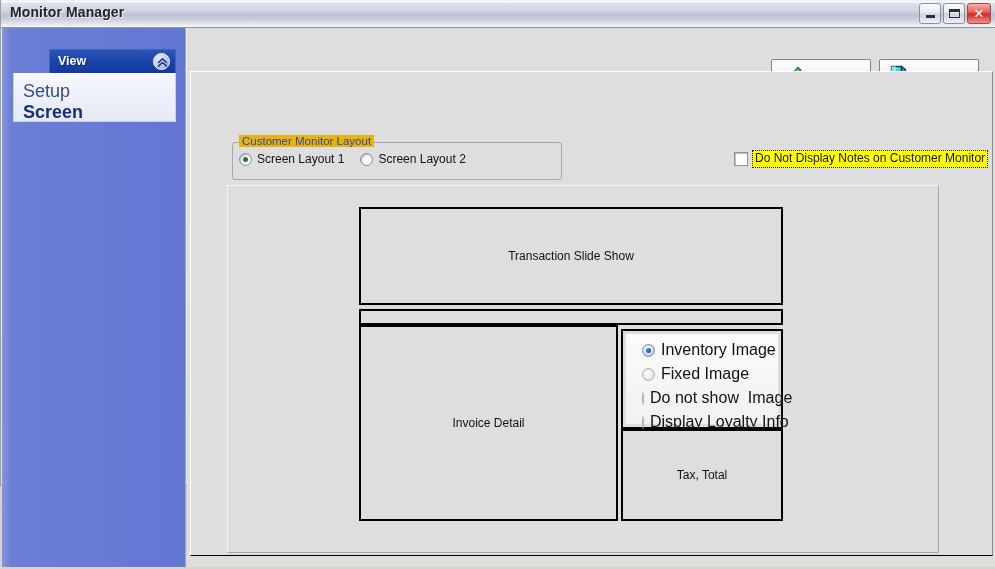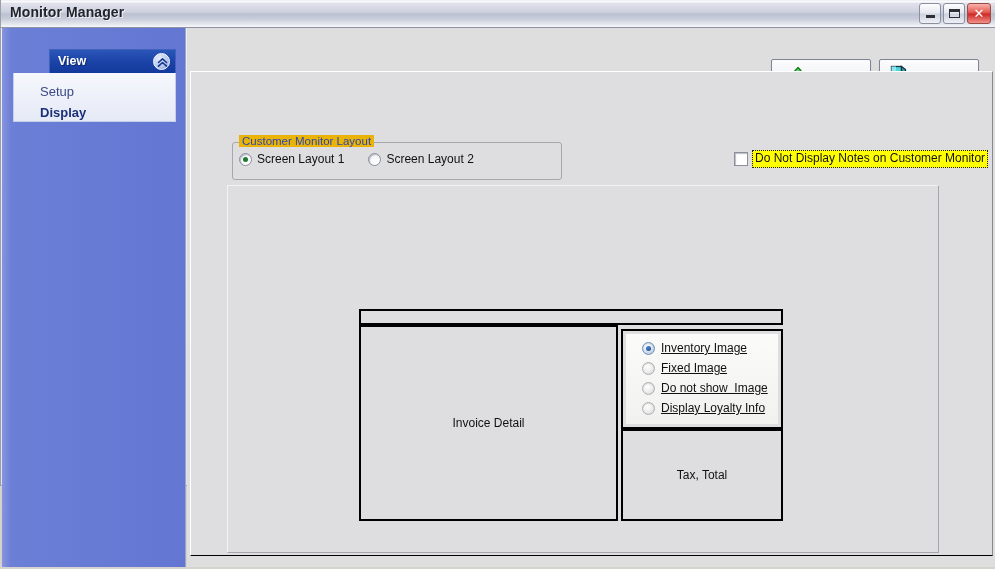--- a/index.html
+++ b/index.html
@@ -98,22 +98,22 @@
   }
   #view-collapse svg { position:absolute; left:2px; top:2px; }
   #view-body {
     background: linear-gradient(to bottom,#f7f8fd 0%, #eceff9 60%, #e6eaf6 100%);
     border:1px solid #c6cfe8;
     border-top:none;
     padding: 8px 0 10px 0;
     height: 49px;
   }
   .view-item {
-    padding: 1px 0 1px 26px;
-    font-size: 13px;
+    padding: 1px 0 1px 9px;
+    font-size: 18px;
     color: #3a4a84;
     cursor: pointer;
     line-height: 19px;
   }
   .view-item.selected { font-weight: bold; color: #1b2f78; }
 
   
   #content {
     position: absolute; left: 186px; top: 28px;
     width: 808px; height: 539px;
@@ -150,21 +150,21 @@
     border: 1px solid #a8a8aa;
     border-radius: 3px;
   }
   #groupbox .gb-legend {
     position:absolute; left: 6px; top:-8px;
     background:#eab308; padding: 0 3px;
     font-size: 11.5px; color: #2b46b0;
   }
   .radio-row {
     position:absolute; left:6px; top:9px;
-    display:flex; align-items:center; gap:24px;
+    display:flex; align-items:center; gap:16px;
   }
   .radio-classic { display:flex; align-items:center; cursor:pointer; }
   .rc-dot {
     width:13px; height:13px; border-radius:50%;
     background: linear-gradient(to bottom,#f3f5f9,#ffffff);
     border:1px solid #8b8f9c;
     box-shadow: inset 1px 1px 1px rgba(130,134,146,.55);
     position:relative; margin-right:5px;
   }
   .radio-classic.on .rc-dot::after {
@@ -235,21 +235,21 @@
   }
   .radio-modern.on .rm-dot {
     background: radial-gradient(circle at 40% 32%, #ffffff 0%, #dfe7f2 45%, #9fb6d4 100%);
     border-color:#6f8eb5;
   }
   .radio-modern.on .rm-dot::after {
     content:''; position:absolute; left:3px; top:3px;
     width:5px; height:5px; border-radius:50%;
     background: radial-gradient(circle at 35% 30%, #4a86d8 0%, #15447f 100%);
   }
-  .rm-lbl { font-size:12px; color:#111111; white-space: pre; text-decoration: underline; }
+  .rm-lbl { font-size:16px; color:#111111; white-space: pre; }
 </style>
 </head>
 <body>
 
 <div id="window">
 
   <div id="titlebar">
     <div class="tb-inner"></div>
     <div id="title-text">Monitor Manager</div>
 
@@ -281,21 +281,21 @@
             <path d="M2.5 6.5 L6.5 2.8 L10.5 6.5" fill="none" stroke="#16388f" stroke-width="1.6" stroke-linecap="round" stroke-linejoin="round"></path>
             <path d="M2.5 10.2 L6.5 6.5 L10.5 10.2" fill="none" stroke="#16388f" stroke-width="1.6" stroke-linecap="round" stroke-linejoin="round"></path>
           </svg>
         </div>
       </div>
       <div id="view-body">
         <div class="view-item">
           <span>Setup</span>
         </div>
         <div class="view-item selected">
-          <span>Display</span>
+          <span>Screen</span>
         </div>
       </div>
     </div>
   </div>
 
   <div id="content">
 
     <div class="tool-btn" id="btn-apply">
       <span class="tb-ico">
         <svg width="26" height="22" viewBox="0 0 26 22">
@@ -334,20 +334,23 @@
         </div>
       </div>
 
       <label id="notes-check">
         <span class="cb-box"></span>
         <span class="cb-lbl">Do Not Display Notes on Customer Monitor</span>
       </label>
 
       <div id="preview">
 
+        <div class="pv-box" id="pv-slideshow">
+          <div class="pv-label">Transaction Slide Show</div>
+        </div>
 
         <div class="pv-box" id="pv-strip">
           <div class="pv-label"></div>
         </div>
 
         <div class="pv-box" id="pv-invoice">
           <div class="pv-label">Invoice Detail</div>
         </div>
 
         <div class="pv-box" id="pv-radio">

